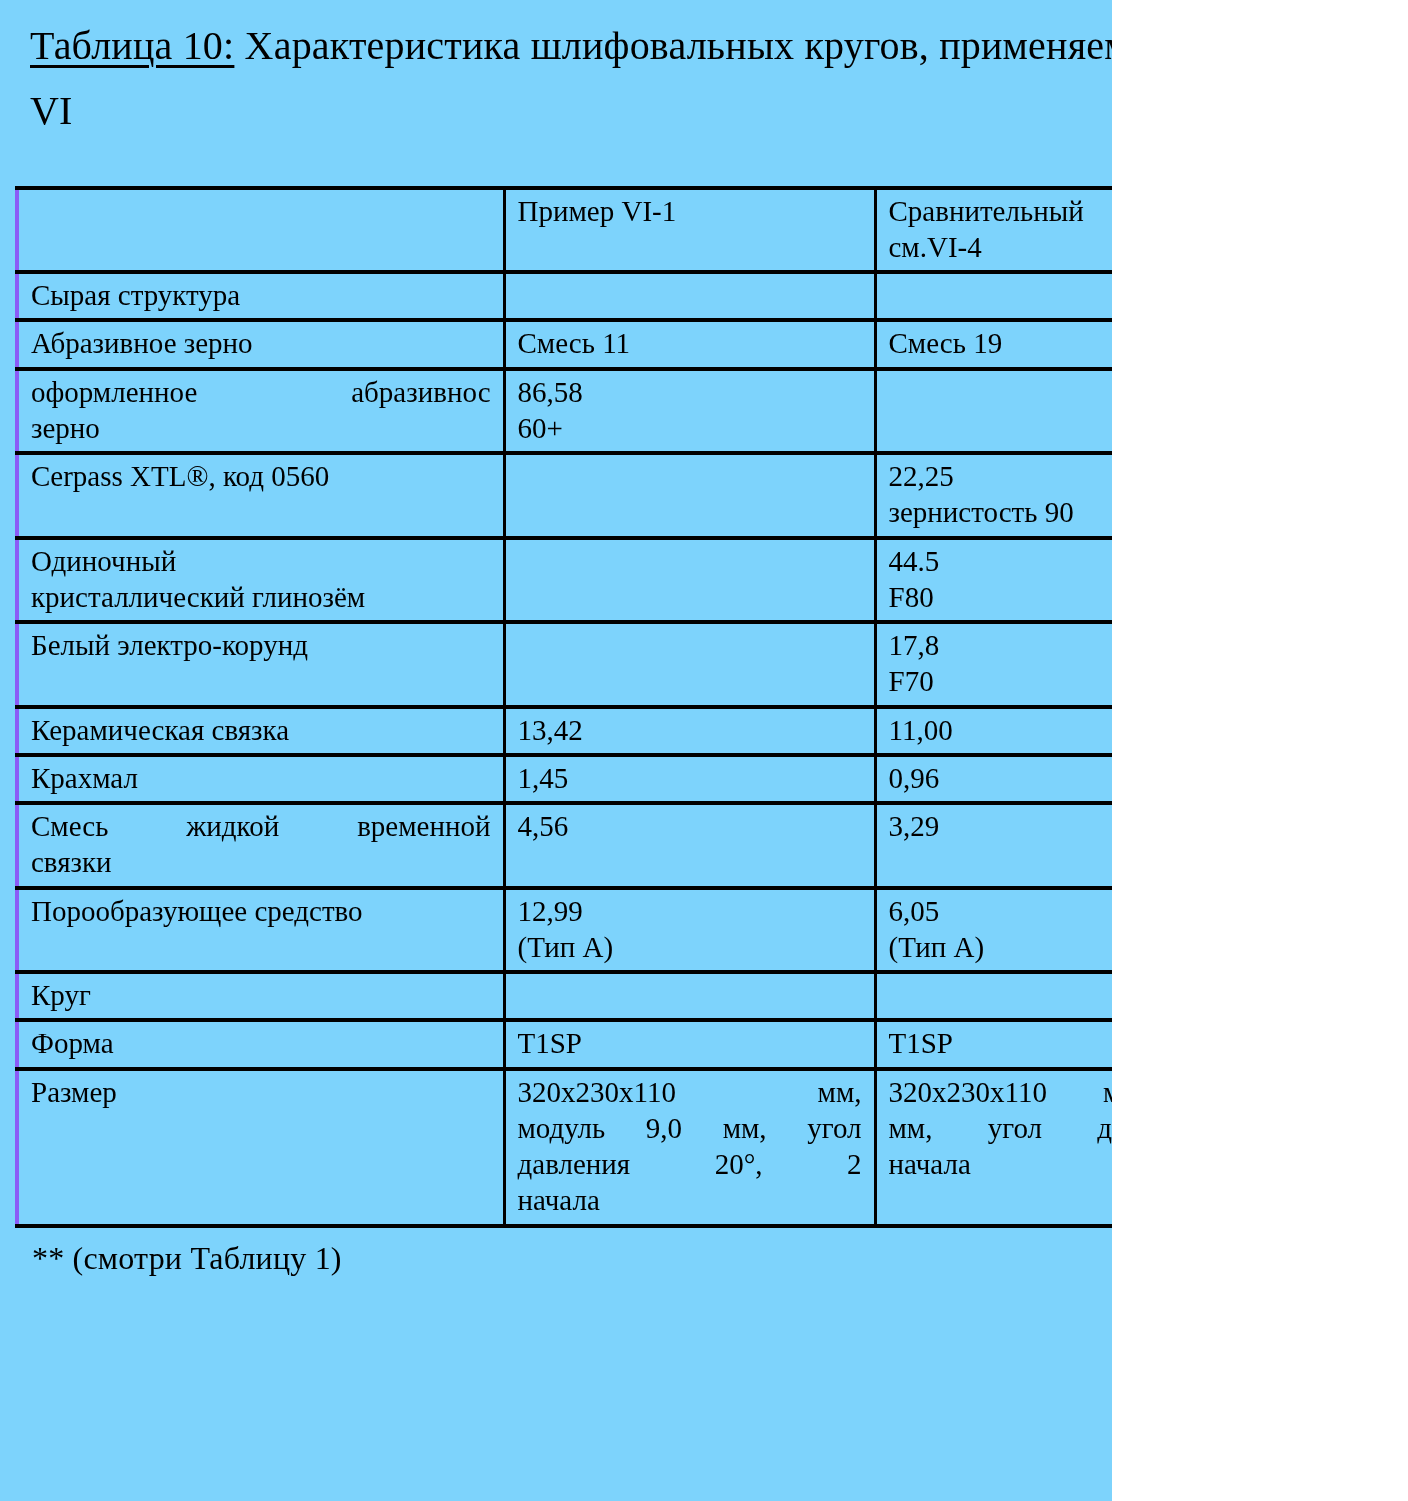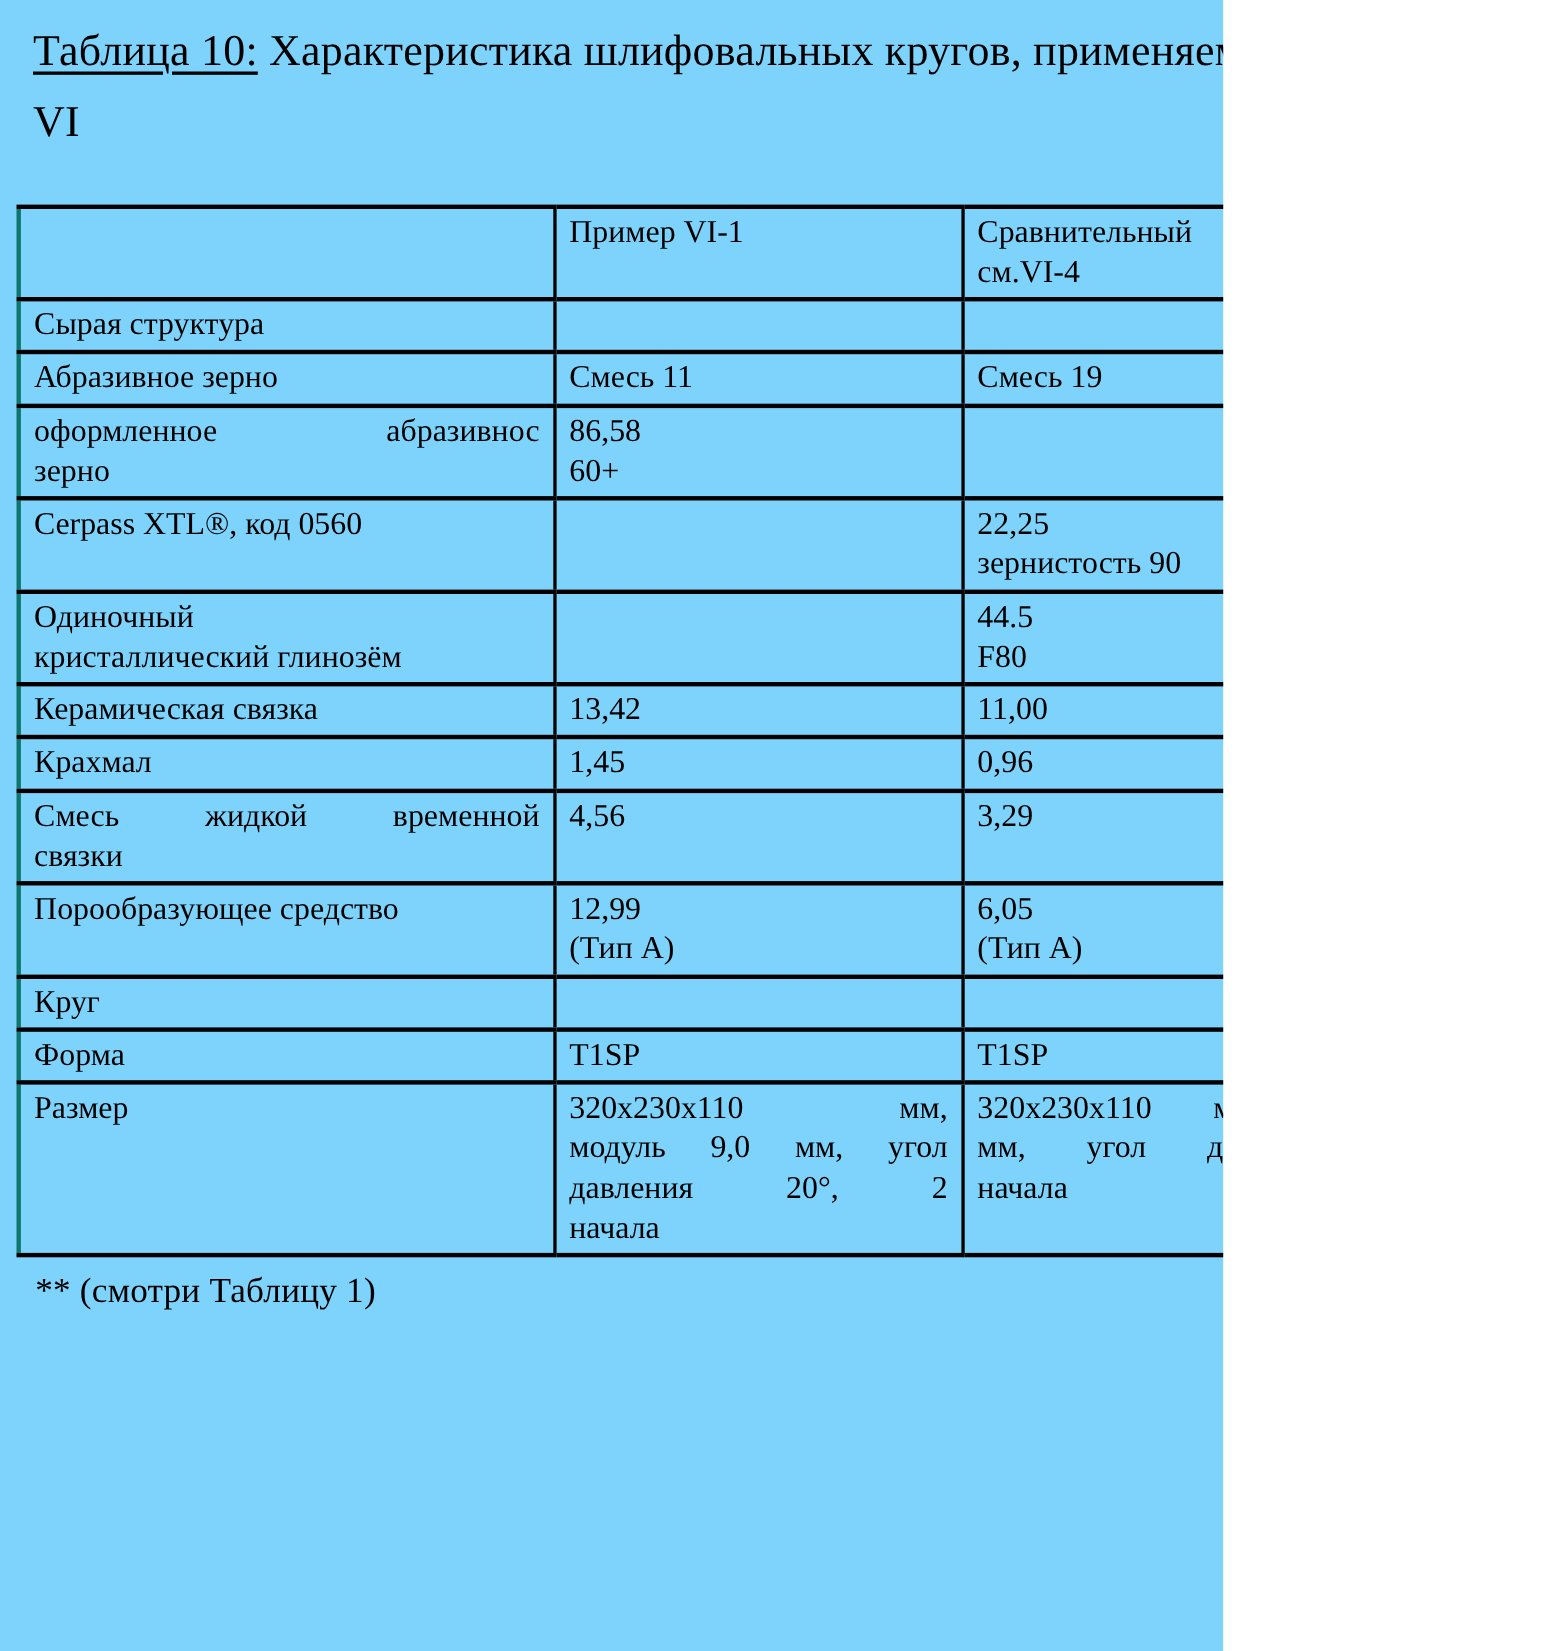--- a/index.html
+++ b/index.html
@@ -27,21 +27,21 @@
   .caption .num {
     text-decoration: underline;
     text-underline-offset: 6px;
     text-decoration-thickness: 3px;
   }
   table.char-table {
     border-collapse: collapse;
     table-layout: fixed;
     width: 1380px;
     margin: 42px 0 0 15px;
-    border: 4px solid #0f766e;
+    border: 4px solid #8b5cf6;
   }
   table.char-table td {
     border: 3px solid #000;
     border-top-width: 4px;
     border-bottom-width: 4px;
     vertical-align: top;
     font-size: 29px;
     line-height: 1.25;
     padding: 3px 12px 5px 12px;
     white-space: pre-line;
@@ -109,20 +109,26 @@
 зернистость 90</td>
       </tr>
       <tr>
         <td>Одиночный
 кристаллический глинозём</td>
         <td></td>
         <td>44.5
 F80</td>
       </tr>
       <tr>
+        <td>Белый электро-корунд</td>
+        <td></td>
+        <td>17,8
+F70</td>
+      </tr>
+      <tr>
         <td>Керамическая связка</td>
         <td>13,42</td>
         <td>11,00</td>
       </tr>
       <tr>
         <td>Крахмал</td>
         <td>1,45</td>
         <td>0,96</td>
       </tr>
       <tr>

